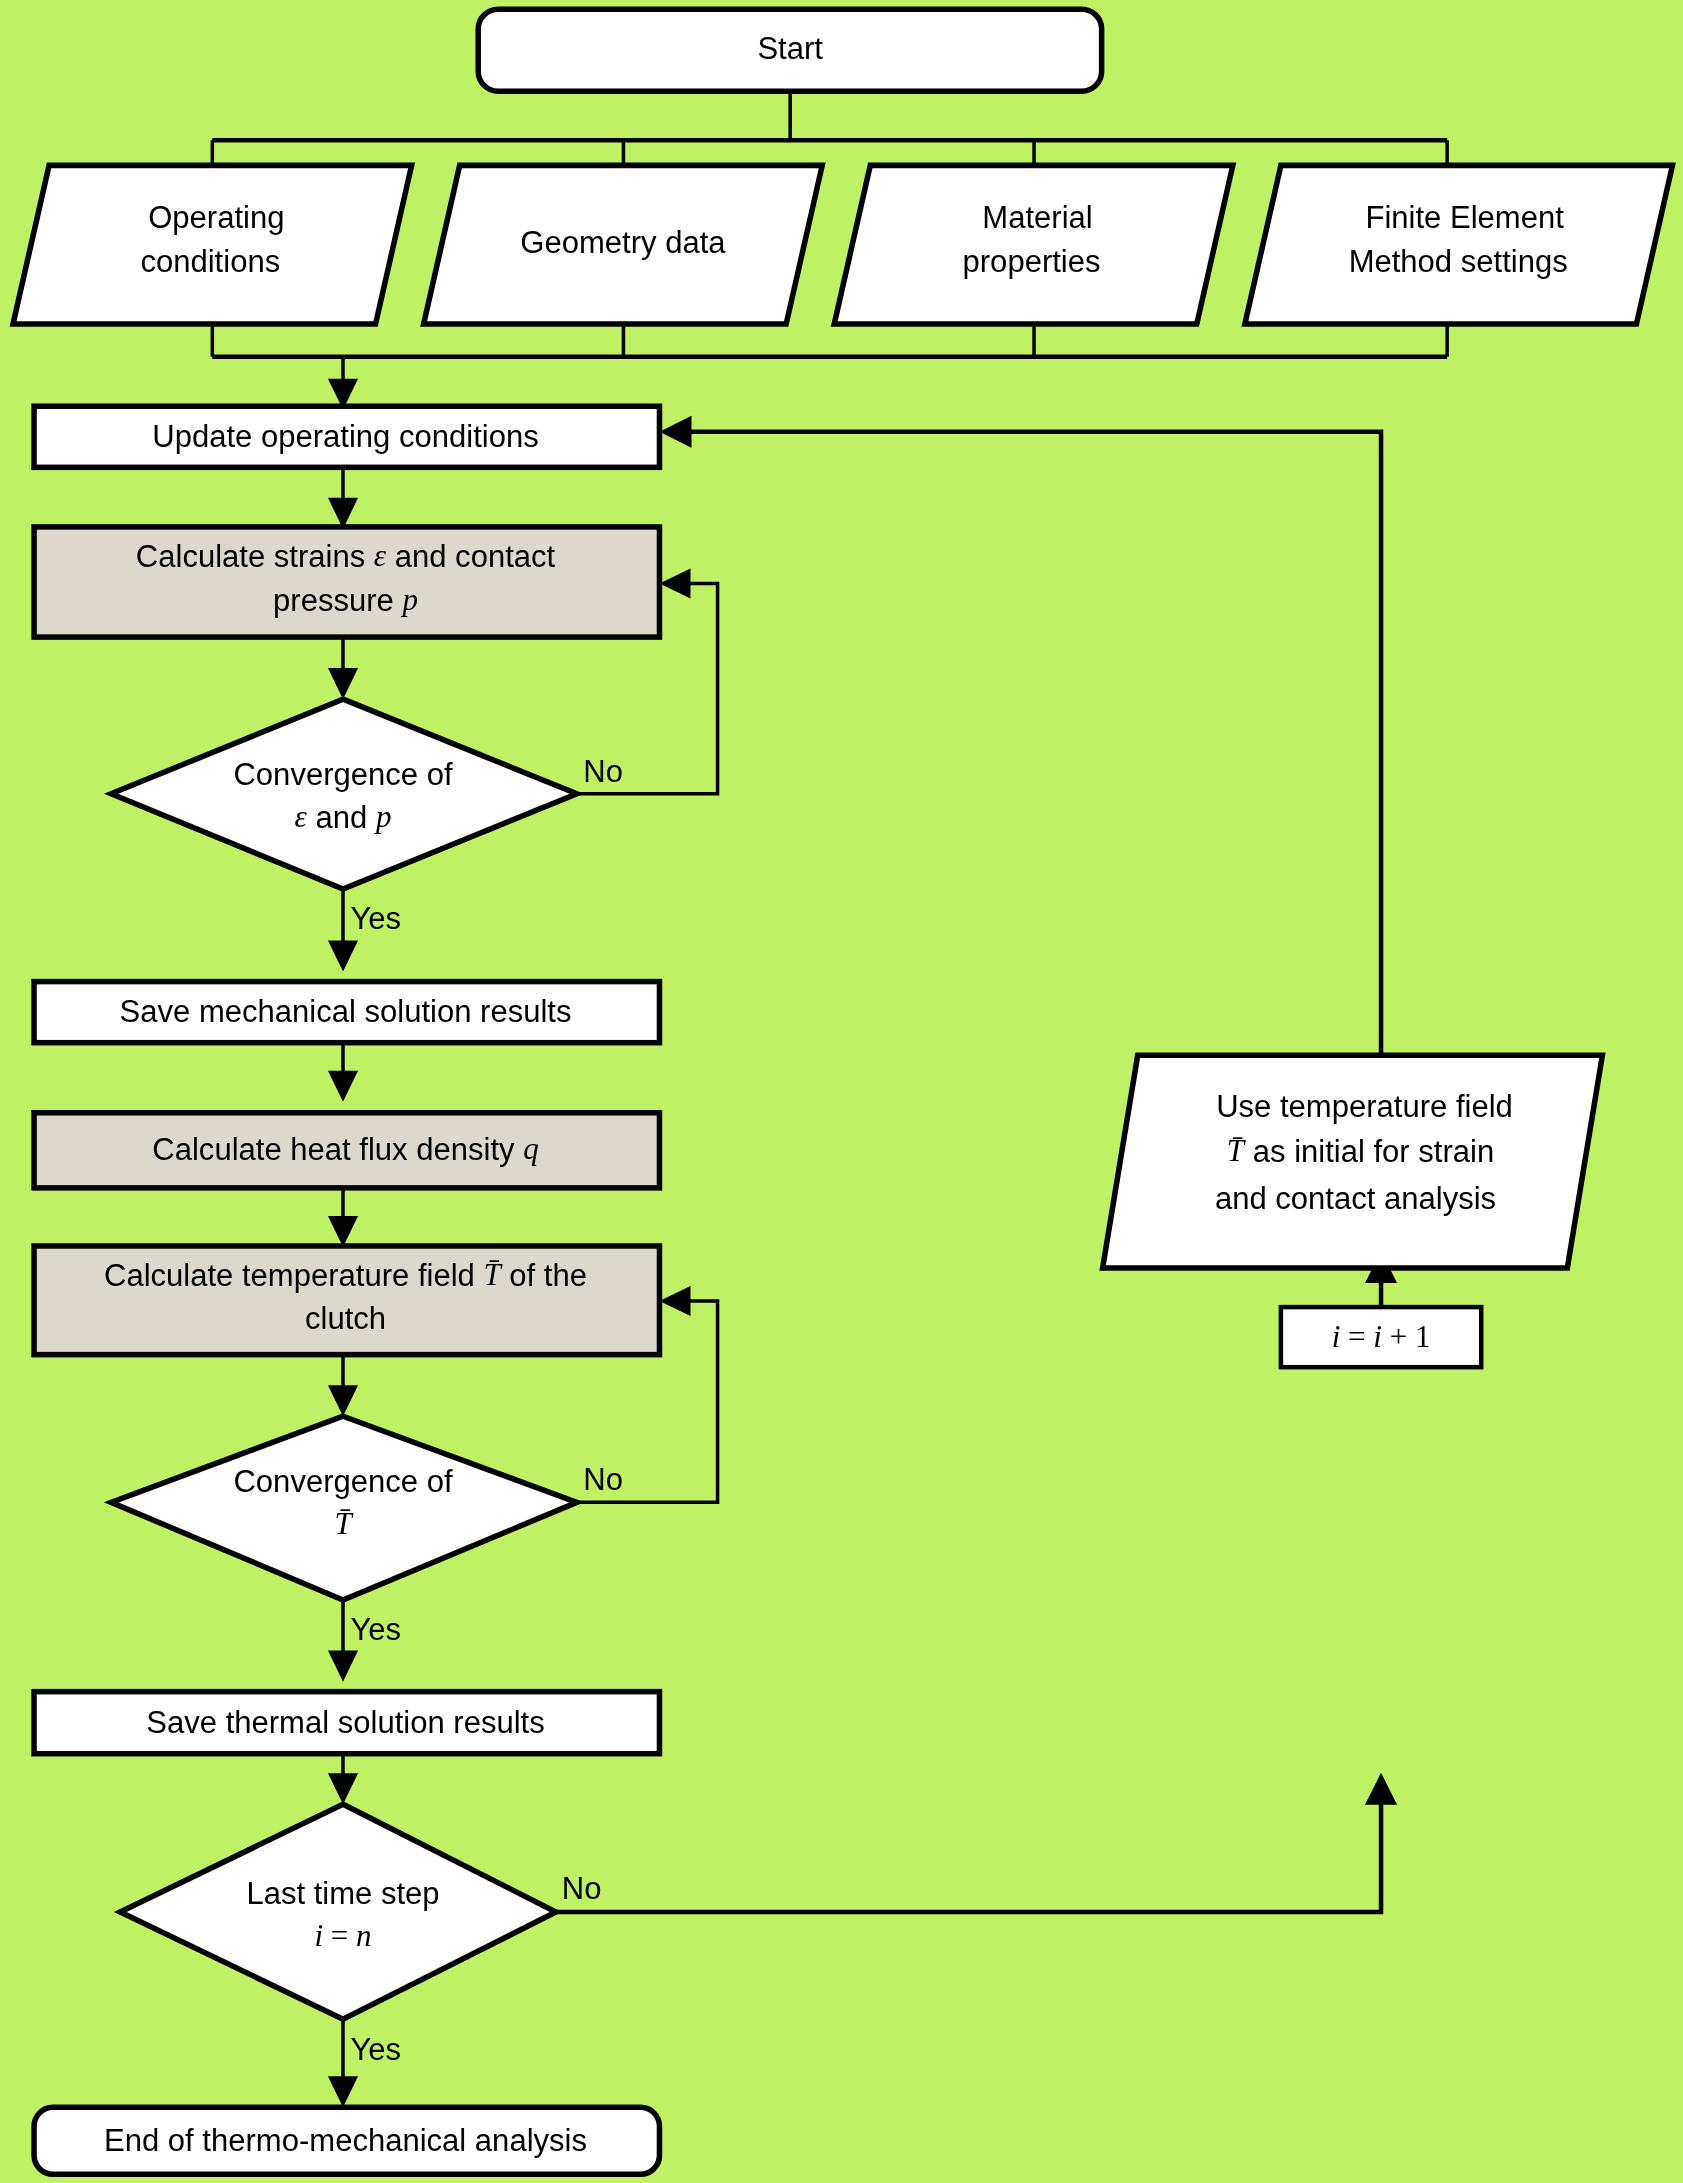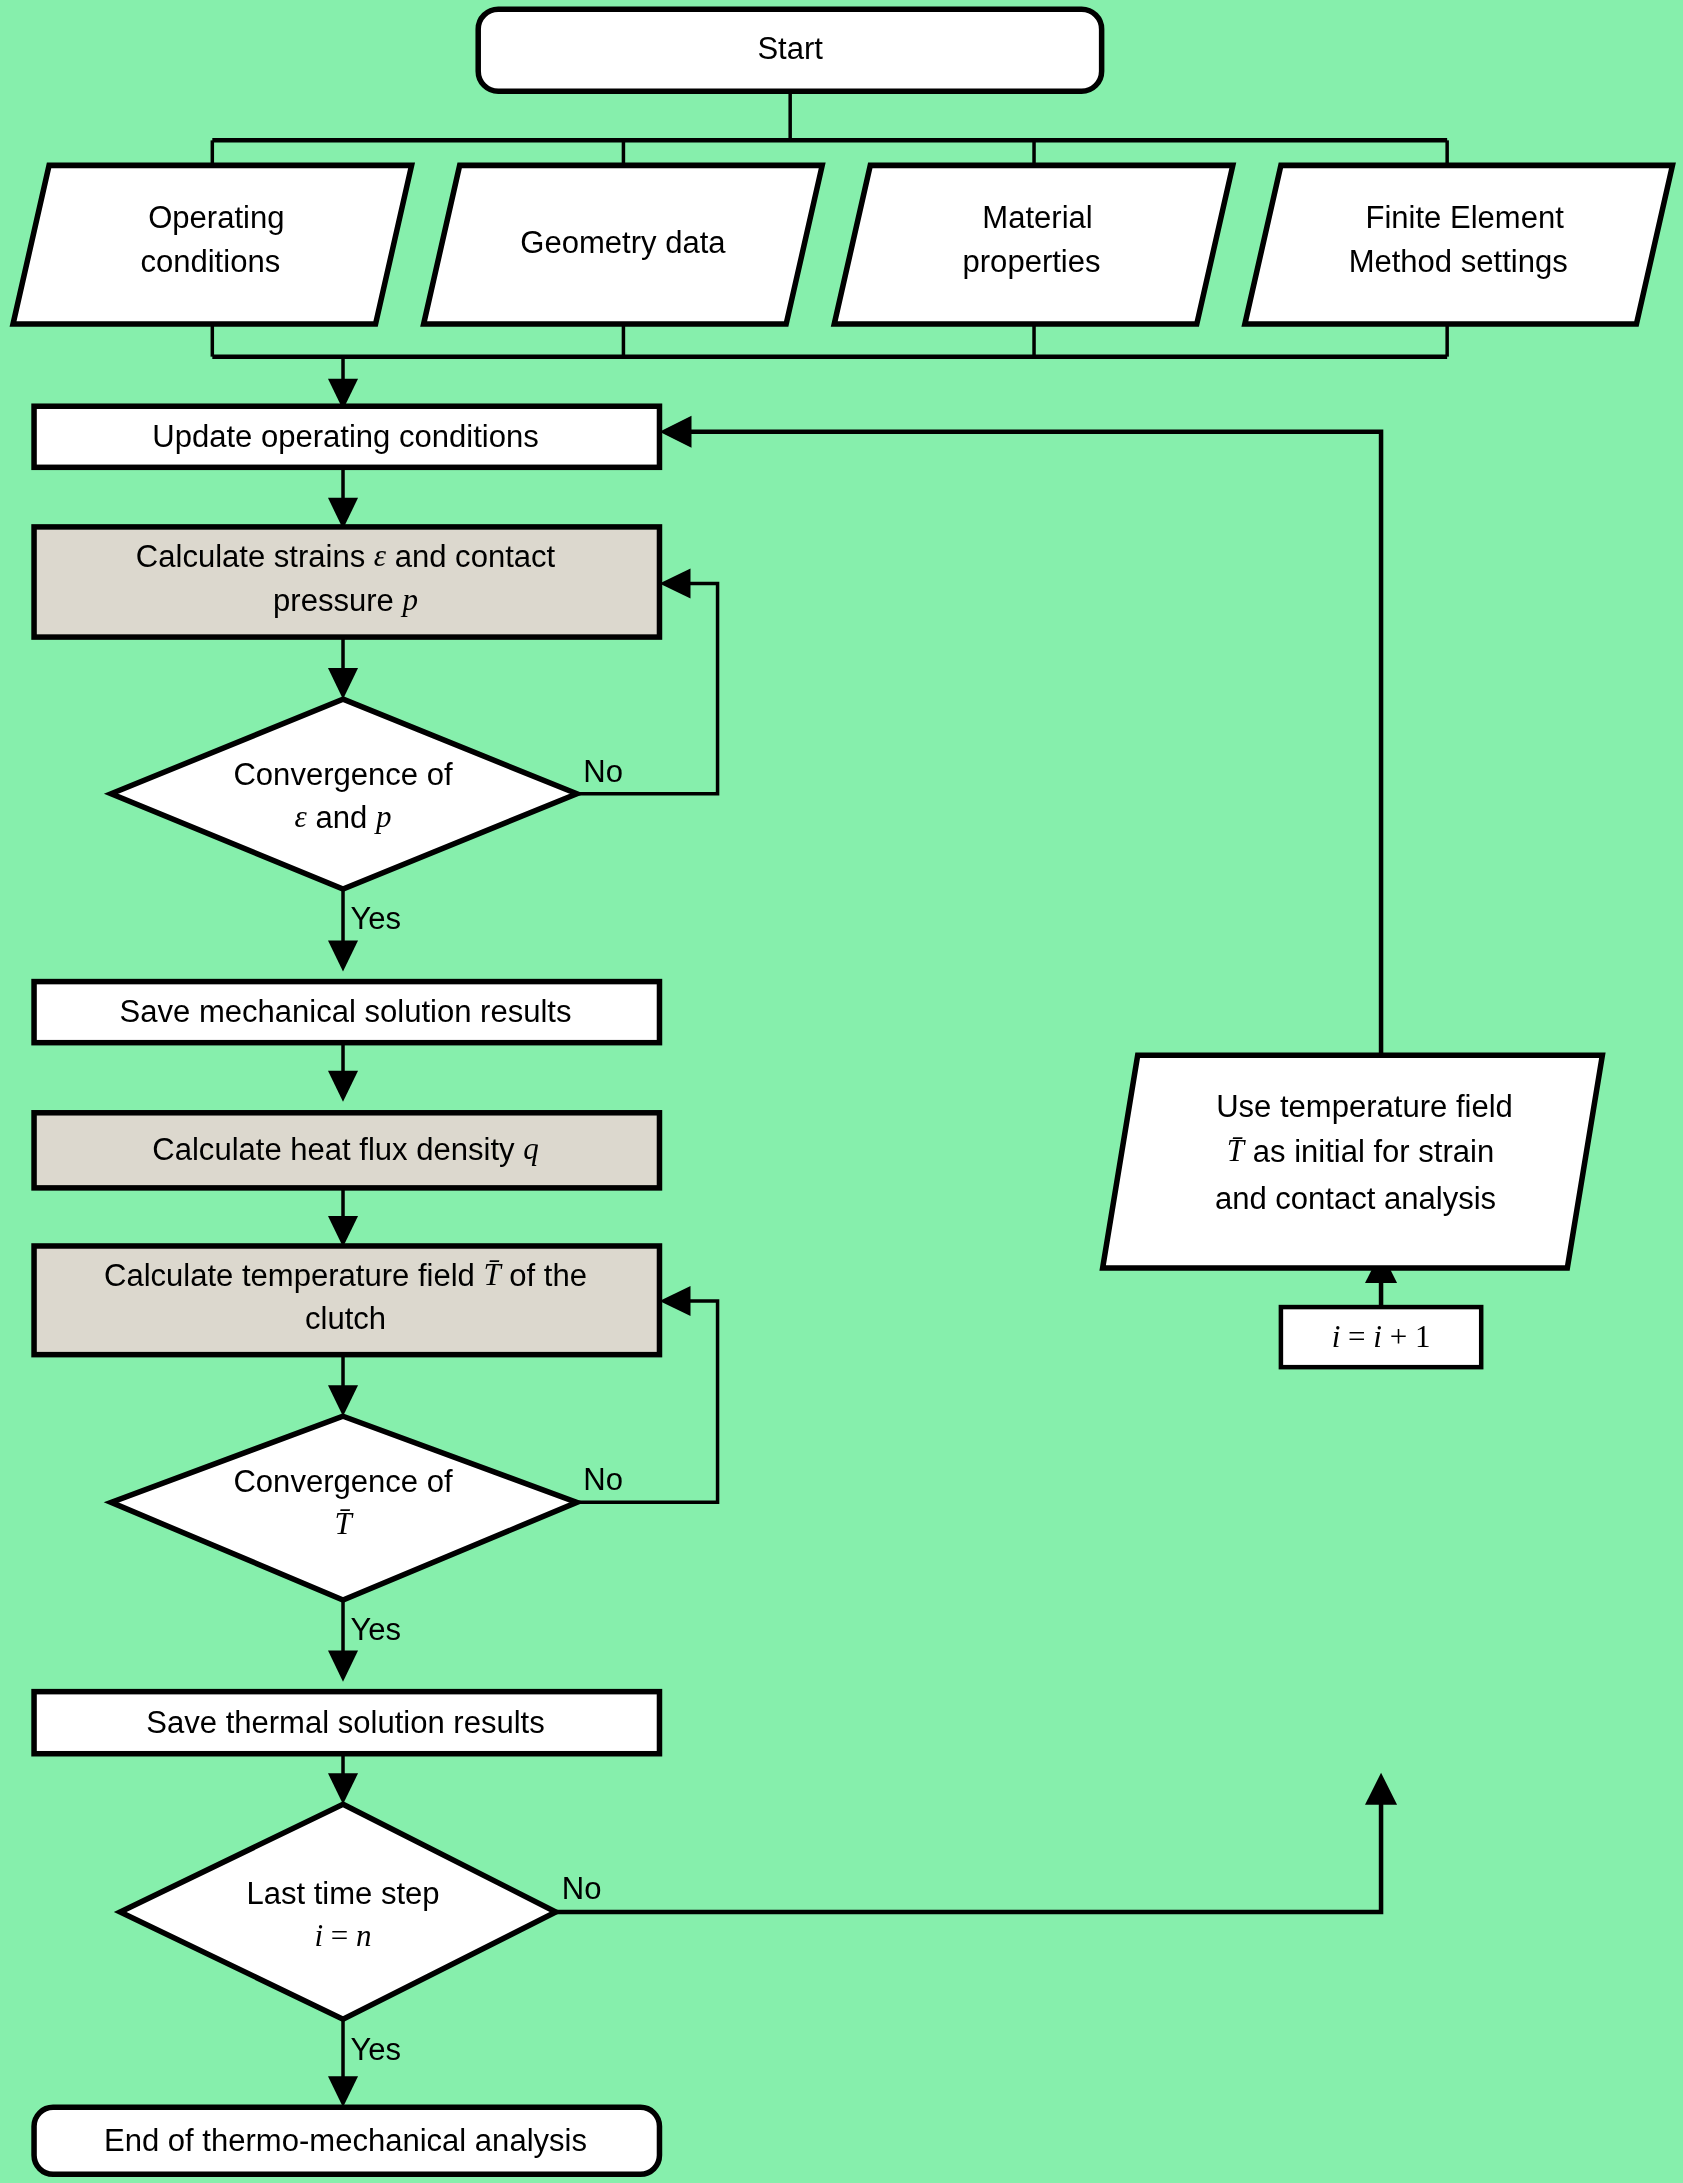--- a/index.html
+++ b/index.html
@@ -4,21 +4,21 @@
 <style>
   html, body {
     margin: 0;
     padding: 0;
     background: #ffffff;
   }
   #canvas-wrap {
     position: relative;
     width: 1683px;
     height: 2183px;
-    background: #86efac;
+    background: #bef264;
     font-family: "Liberation Sans", sans-serif;
   }
   svg#flowchart {
     display: block;
     width: 1683px;
     height: 2183px;
   }
   .shape-fill-white { fill: #ffffff; }
   .shape-fill-shaded { fill: #dcd8ce; }
   .shape-stroke {

